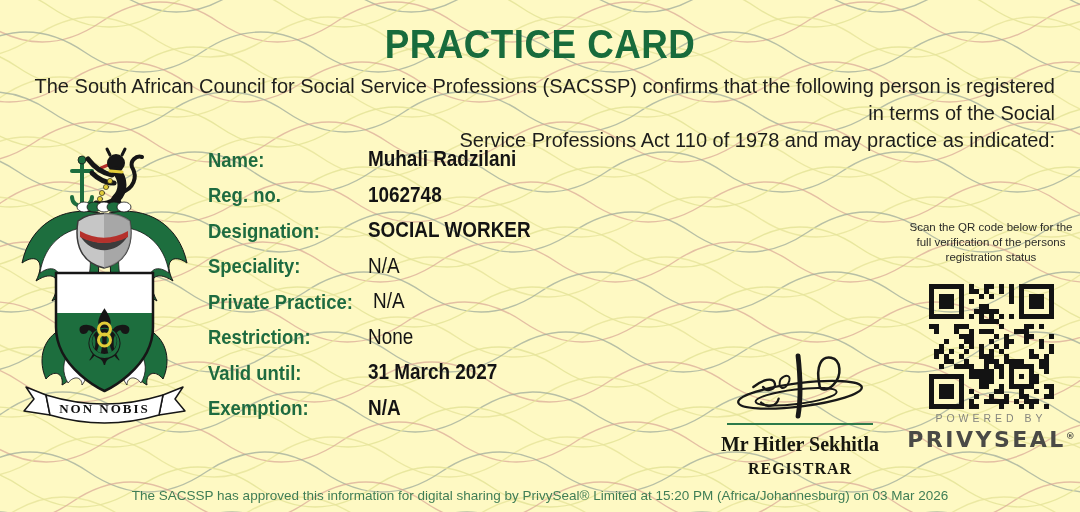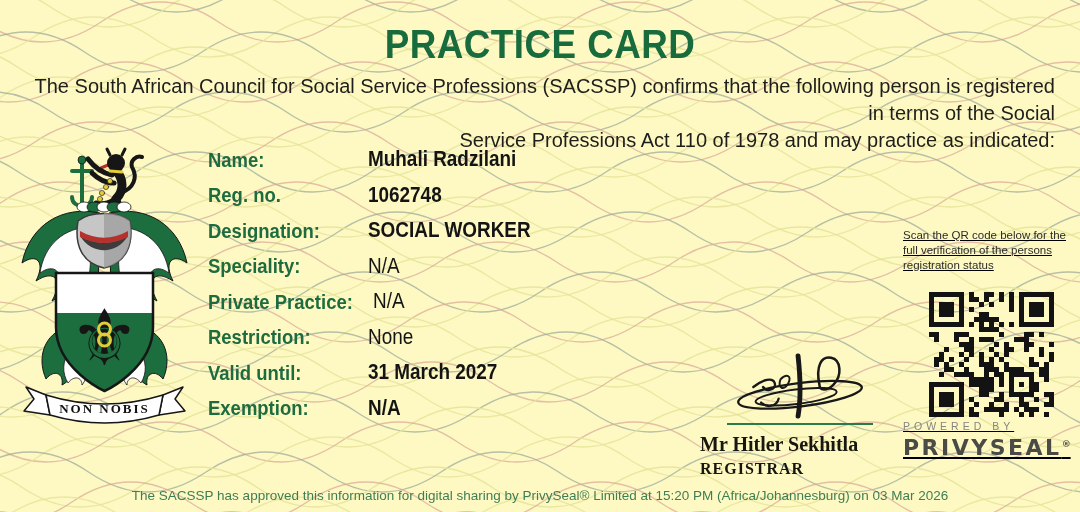--- a/index.html
+++ b/index.html
@@ -16,29 +16,29 @@
   .crest{left:12px;top:141px;}
 
   .fields{left:208px;top:142px;width:470px;}
   .frow{display:flex;align-items:center;height:35.5px;}
   .flabel{flex:0 0 160px;font-weight:bold;font-size:21px;color:#1e6b40;white-space:nowrap;
           transform:scaleX(0.88);transform-origin:left center;}
   .fvalue{font-size:21.5px;color:#141414;white-space:nowrap;
           transform:scaleX(0.88);transform-origin:left center;}
   .fvalue.v-bold{font-weight:bold;}
 
-  .sig-block{left:700px;top:352px;width:200px;text-align:left;}
+  .sig-block{left:700px;top:352px;width:200px;text-align:center;}
   .sig-svg{display:block;margin:0 auto;}
   .sig-line{width:146px;height:2px;background:#2c7a4a;margin:1px auto 0 auto;}
   .sig-name{margin-top:8px;font-family:"Liberation Serif",serif;font-weight:bold;
             font-size:20px;color:#17170f;}
   .sig-role{margin-top:4px;font-family:"Liberation Serif",serif;font-weight:bold;
             font-size:16px;letter-spacing:1px;color:#17170f;}
 
-  .qr-section{left:903px;top:228px;width:176px;text-decoration:underline;}
+  .qr-section{left:903px;top:220px;width:176px;text-align:center;}
   .qr-instruction{font-size:11.5px;line-height:1.3;color:#2b2b29;}
   .qr-wrap{margin:19px auto 0 auto;width:125px;height:125px;}
   .powered-by{margin-top:3px;font-size:10.5px;letter-spacing:4px;color:#85857f;}
   .privyseal{margin-top:3px;font-family:"DejaVu Sans",sans-serif;font-size:22px;font-weight:600;
              letter-spacing:2.5px;color:#4a4a46;white-space:nowrap;}
   .privyseal sup{font-size:9px;letter-spacing:0;}
 
   .footer{left:0;top:488px;width:1080px;text-align:center;font-size:13.5px;color:#3f7d55;}
 </style>
 </head>

